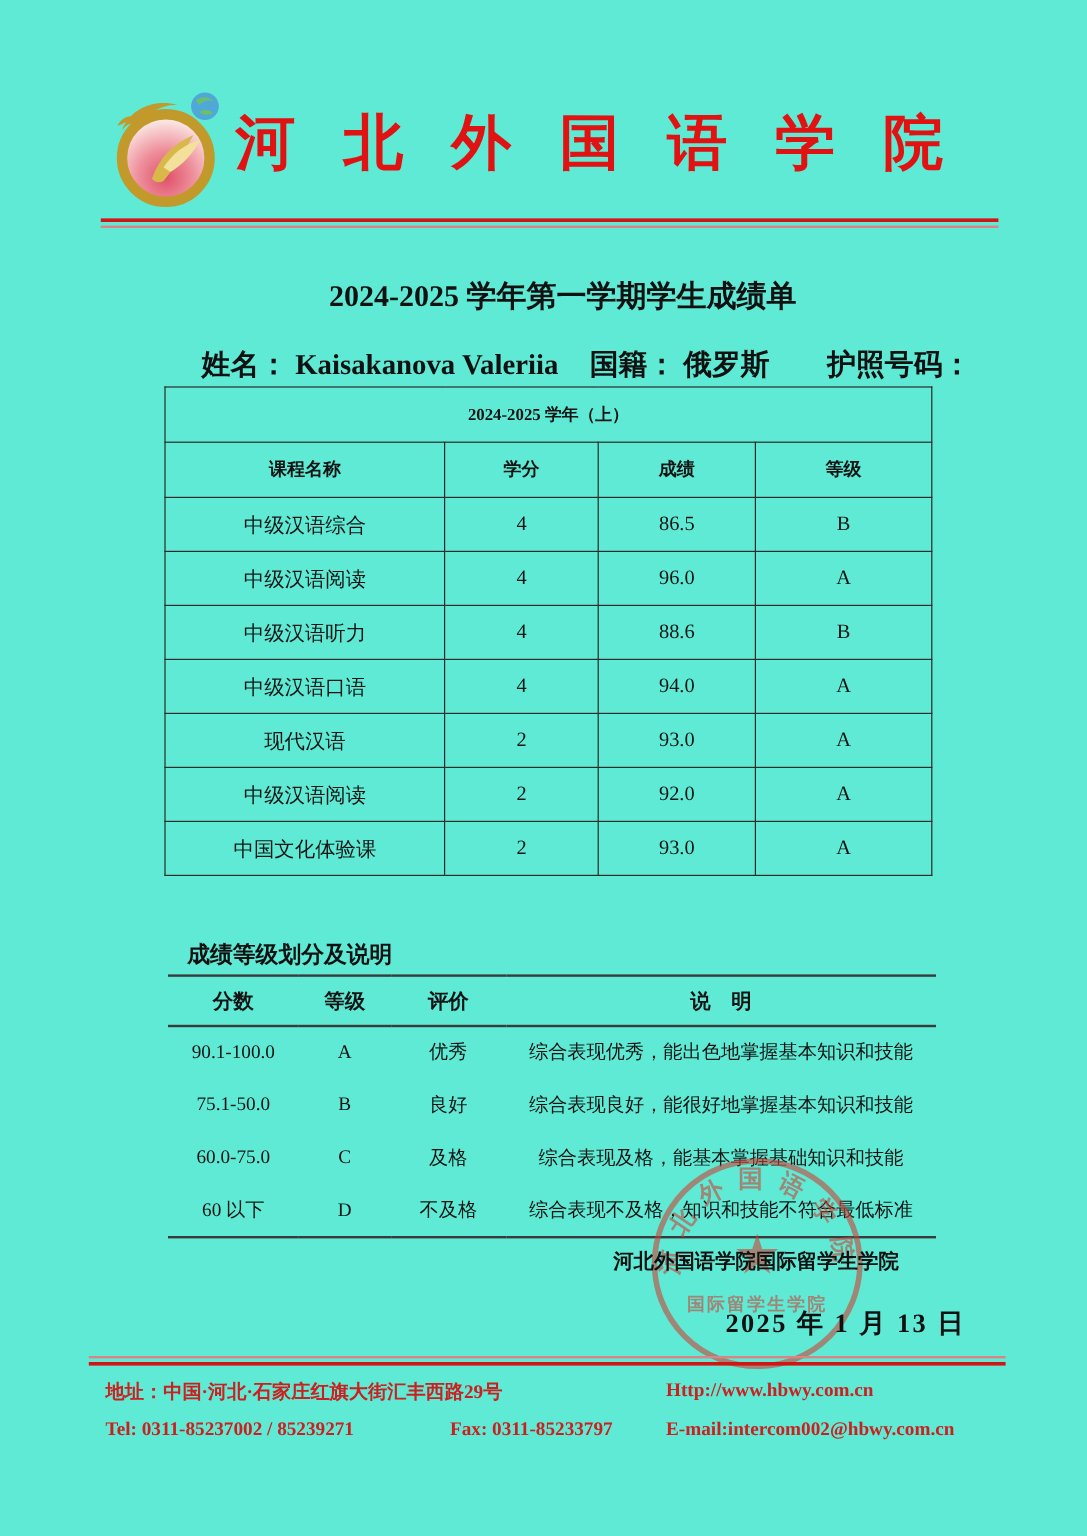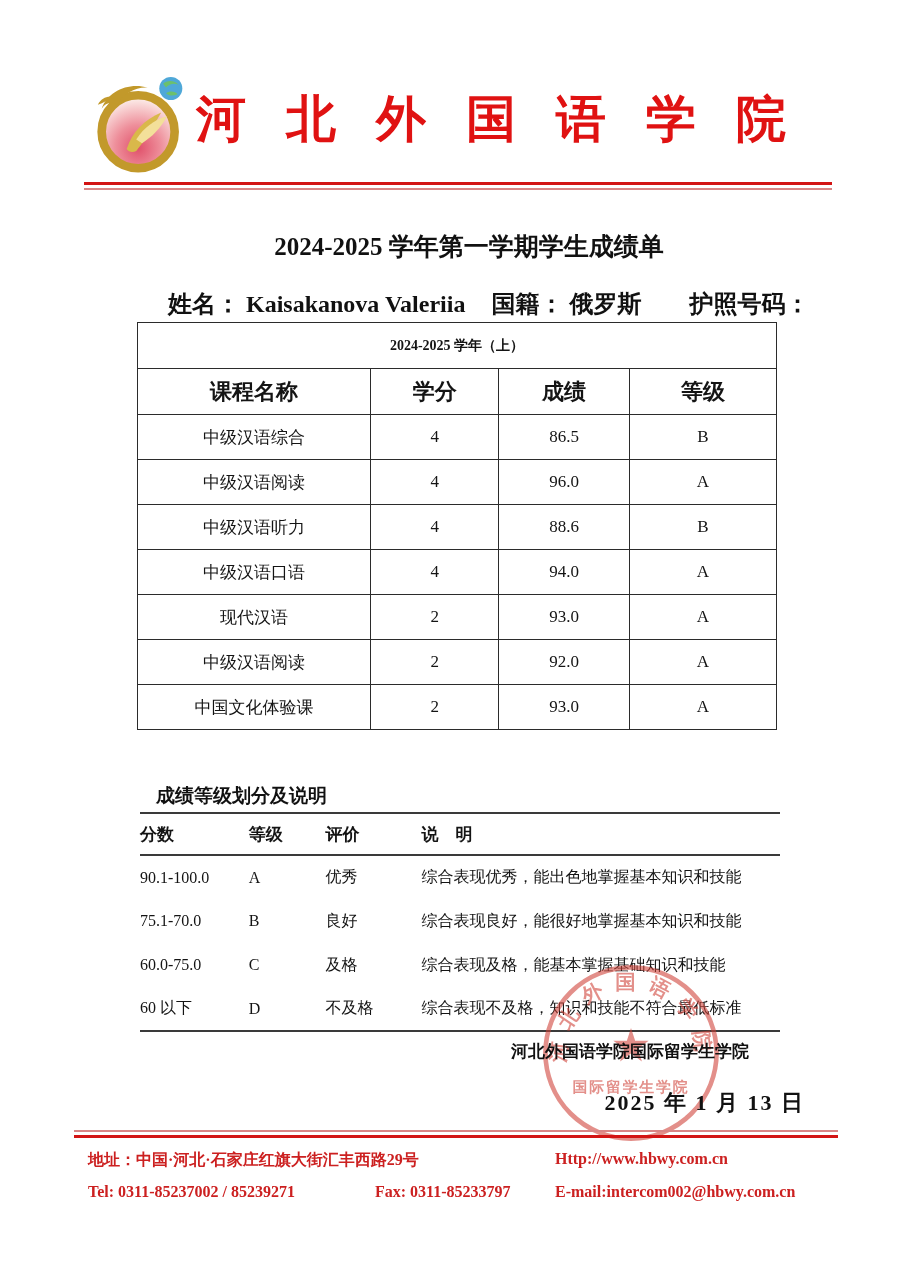--- a/index.html
+++ b/index.html
@@ -2,21 +2,21 @@
 <html><head>
 <meta charset="utf-8">
 <style>
   * { margin: 0; padding: 0; box-sizing: border-box; }
   html, body { background: #e9e9e9; }
   body { font-family: "Liberation Serif", "DejaVu Serif", serif; }
   .page {
     position: relative;
     width: 906px; height: 1280px;
     margin: 0 auto;
-    background: #ffffff;
+    background: #5eead4;
     overflow: hidden;
     color: #1c1c1c;
   }
 
   
   .logo { position: absolute; left: 94px; top: 72px; width: 96px; height: 106px; }
   .uni-name {
     position: absolute; left: 196px; top: 86px; width: 620px;
     font-size: 50px; font-weight: bold; color: #e01212;
     letter-spacing: 40px; white-space: nowrap; text-align: center;
@@ -43,33 +43,33 @@
     position: absolute; left: 137px; top: 322px; width: 640px;
     border-collapse: collapse; table-layout: fixed;
   }
   table.transcript td {
     border: 1.5px solid #2b2b2b;
     text-align: center; vertical-align: middle;
     font-size: 17px; color: #141414;
     height: 45px; padding: 0;
   }
   table.transcript tr.span-row td { height: 46px; font-weight: bold; font-size: 14px; }
-  table.transcript tr.col-head td { height: 46px; font-weight: bold; font-size: 22px; }
+  table.transcript tr.col-head td { height: 46px; font-weight: bold; font-size: 15px; }
 
   .grading-heading {
     position: absolute; left: 156px; top: 783px;
     font-size: 19px; font-weight: bold; color: #111;
   }
   table.grade-scale {
     position: absolute; left: 140px; top: 812px; width: 640px;
     border-collapse: collapse; table-layout: fixed;
     border-top: 2px solid #3a3a3a; border-bottom: 2px solid #3a3a3a;
   }
   table.grade-scale td {
-    text-align: left; vertical-align: middle;
+    text-align: center; vertical-align: middle;
     font-size: 16px; color: #141414; height: 44px; padding: 0;
   }
   table.grade-scale tr.head td {
     font-weight: bold; font-size: 17px; height: 42px;
     border-bottom: 2px solid #3a3a3a;
   }
 
   
   .stamp { position: absolute; left: 538px; top: 960px; width: 186px; height: 186px; opacity: 0.58; }
   .signature {
@@ -209,21 +209,21 @@
         <td>评价</td>
         <td>说　明</td>
       </tr>
       <tr>
         <td>90.1-100.0</td>
         <td>A</td>
         <td>优秀</td>
         <td>综合表现优秀，能出色地掌握基本知识和技能</td>
       </tr>
       <tr>
-        <td>75.1-70.0</td>
+        <td>75.1-50.0</td>
         <td>B</td>
         <td>良好</td>
         <td>综合表现良好，能很好地掌握基本知识和技能</td>
       </tr>
       <tr>
         <td>60.0-75.0</td>
         <td>C</td>
         <td>及格</td>
         <td>综合表现及格，能基本掌握基础知识和技能</td>
       </tr>

